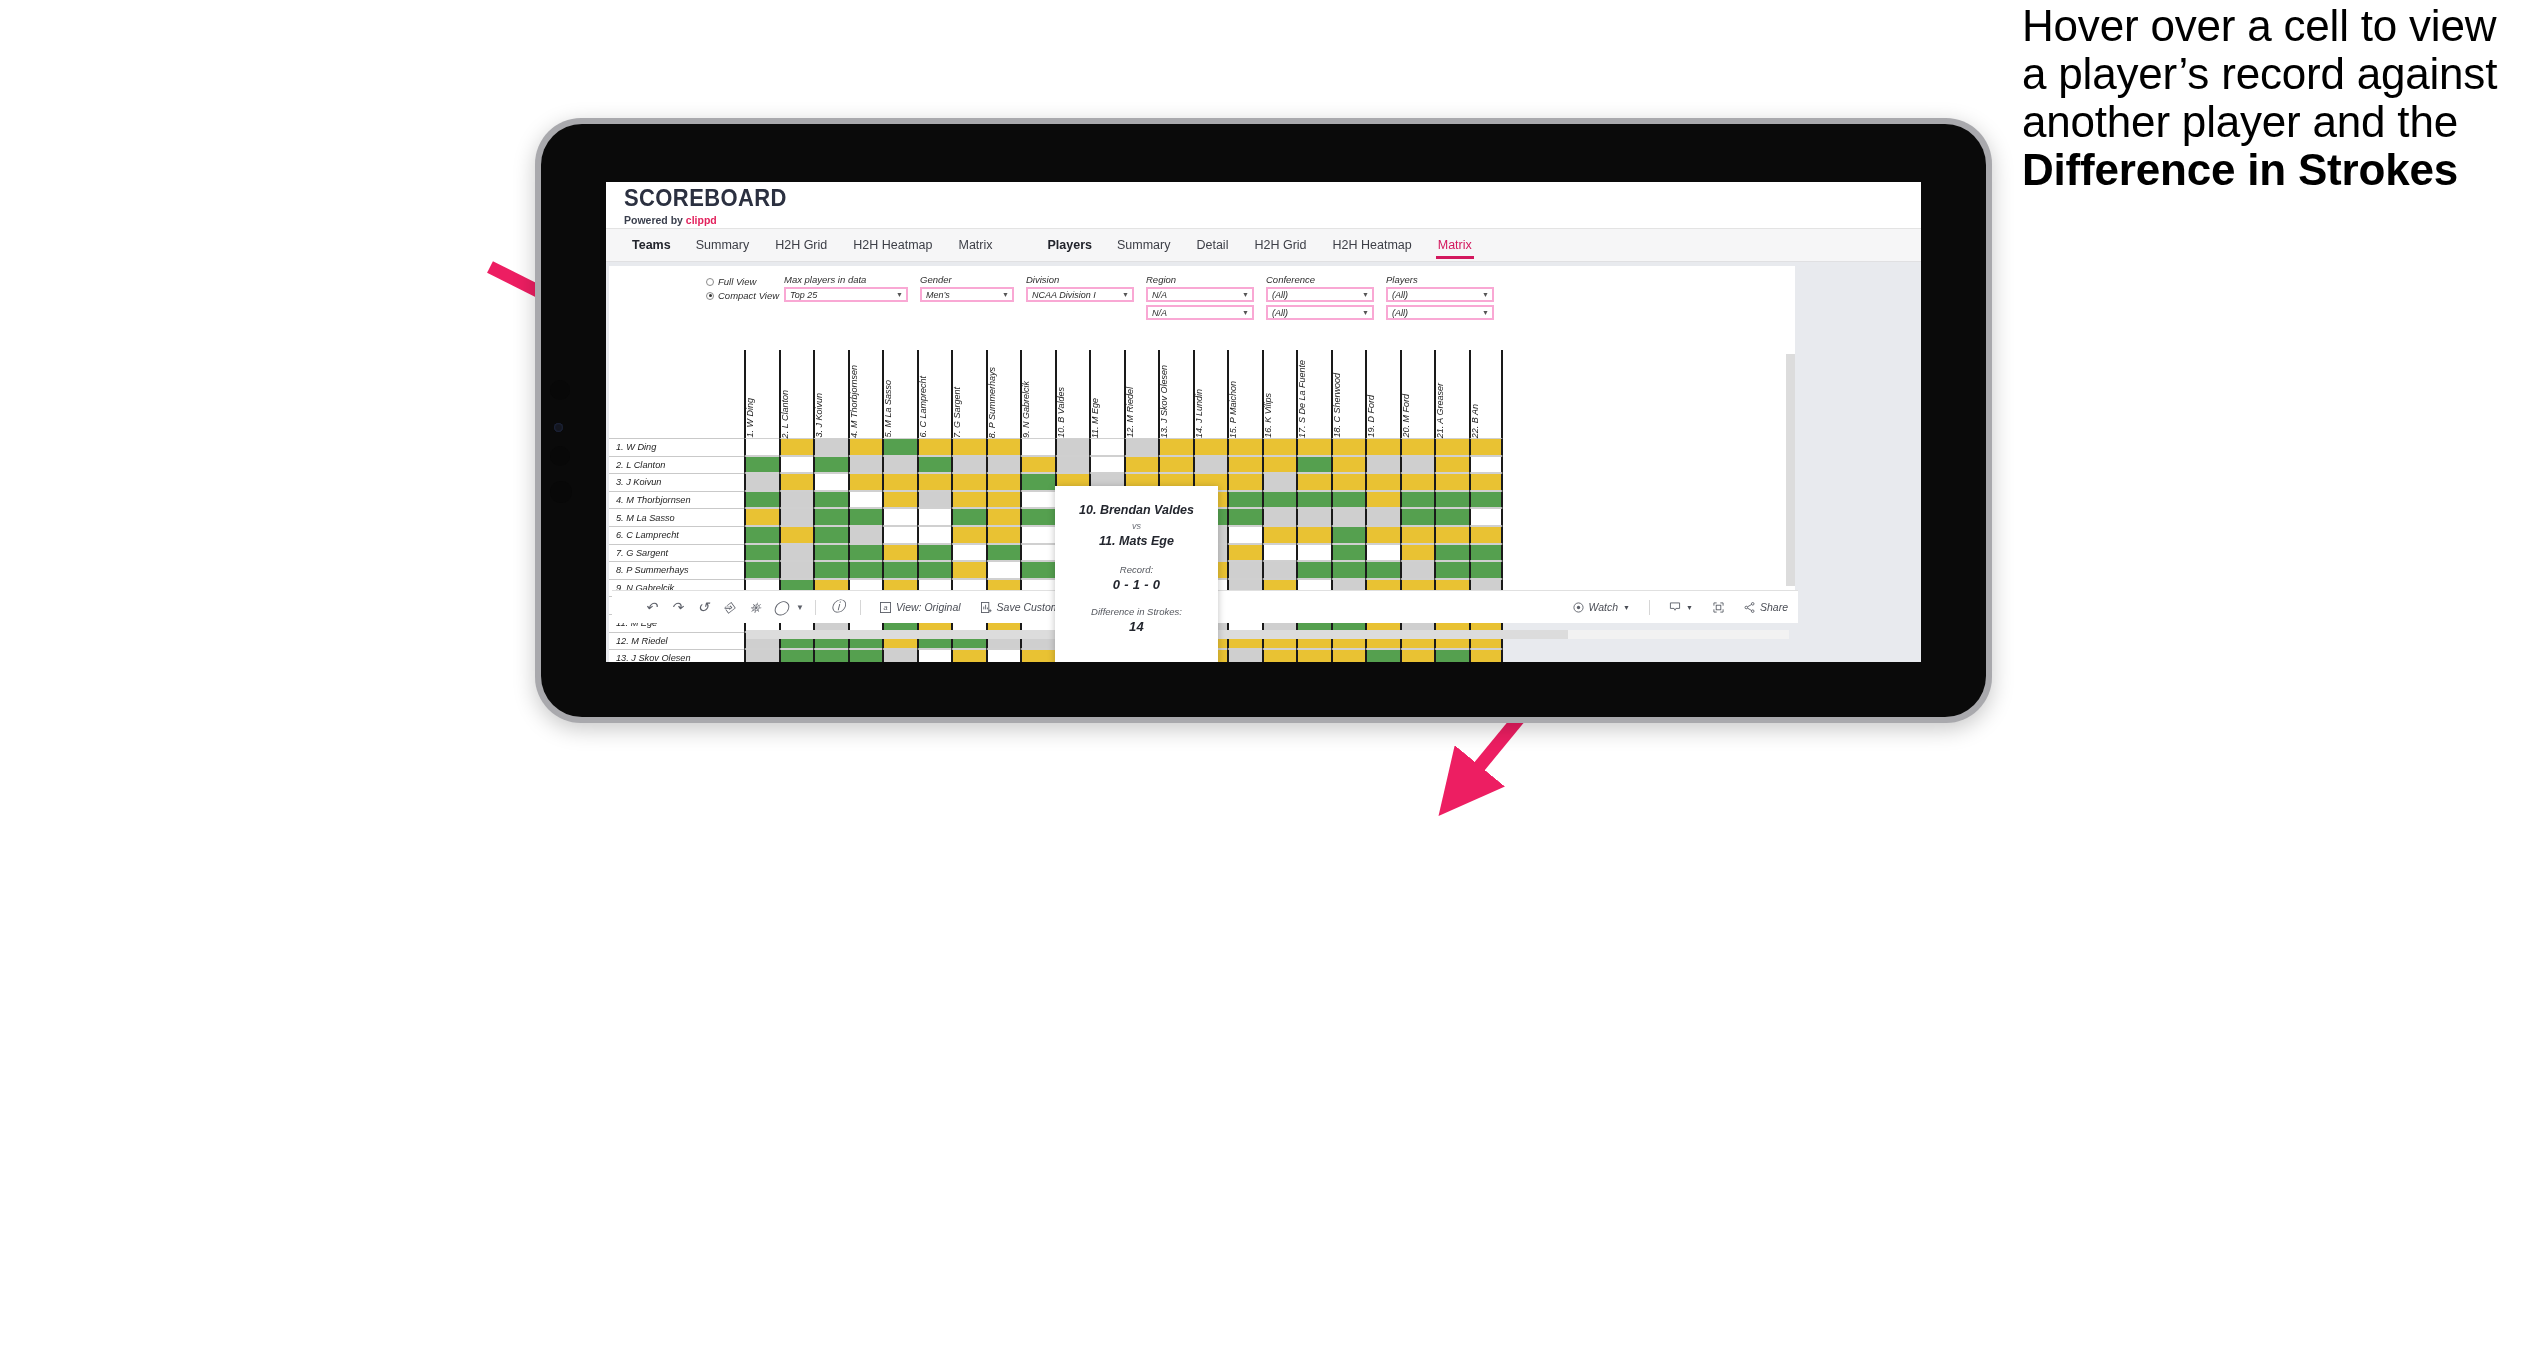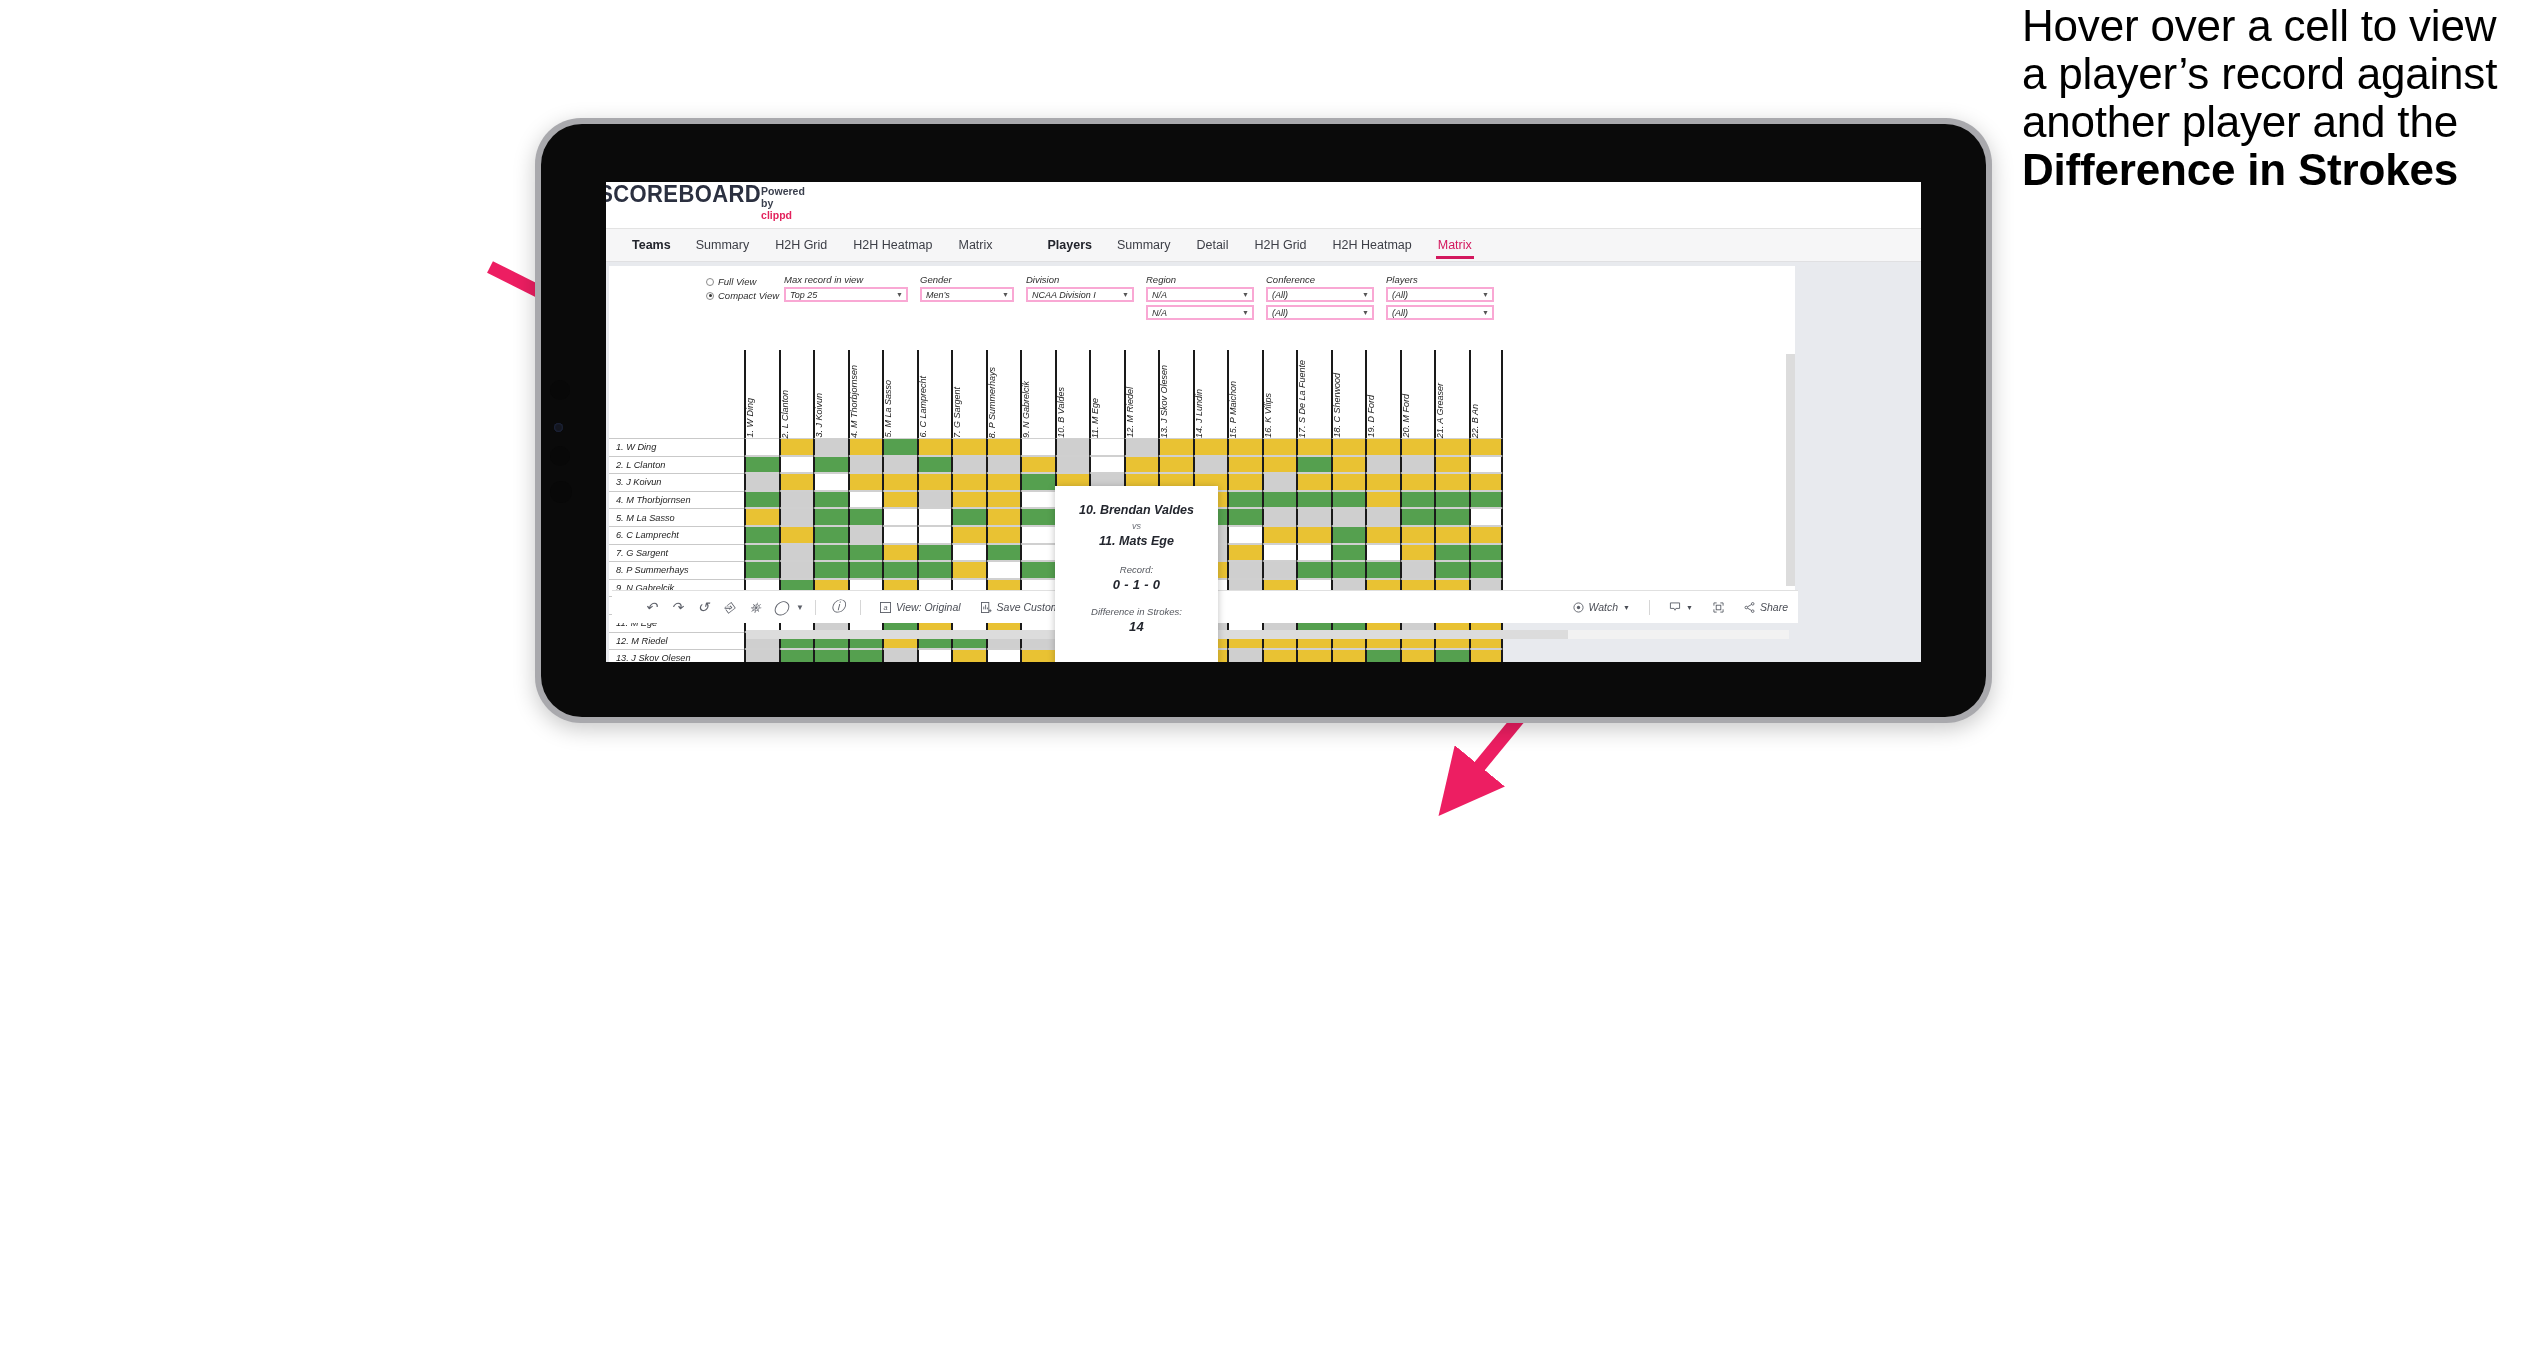--- a/index.html
+++ b/index.html
@@ -52,21 +52,21 @@
   }
   .tab-btn { position:absolute; background:#080808; border-radius:50%; }
   .cam-dot { position:absolute; width:9px;height:9px;border-radius:50%;
              background:#14161f; box-shadow: inset 0 0 2px #2b3a66; }
 
   
   .app-header {
     height: 47px; background:#ffffff; display:flex; align-items:stretch;
     border-bottom:1px solid #e3e3e3;
   }
-  .brand { width: 173px; display:flex; flex-direction:row; justify-content:center;
+  .brand { width: 173px; display:flex; flex-direction:column; justify-content:center;
            padding-left: 18px; }
   .brand-title {
     font-size: 22px; font-weight: 800; color:#2b3040;
     letter-spacing: 0.4px; font-family:"Liberation Sans", sans-serif;
     transform: scaleY(1.12); transform-origin: left center;
   }
   .brand-sub { font-size: 10.5px; color:#3a3f4d; margin-top:3px; font-weight:600;}
   .brand-sub .clippd { color:#e3225d; font-weight:800; }
 
   .topnav { display:flex; align-items:stretch; }
@@ -273,21 +273,21 @@
                 <span class="radio"></span>
                 <span class="radio-label">Full View</span>
               </div>
               <div class="radio-row">
                 <span class="radio on"></span>
                 <span class="radio-label">Compact View</span>
               </div>
             </div>
 
             <div class="f-col wide">
-              <div class="f-label">Max record in view</div>
+              <div class="f-label">Max players in data</div>
               <div class="sel">
                 <span>Top 25</span>
                 <span class="caret">▼</span>
               </div>
             </div>
 
             <div class="f-col w2">
               <div class="f-label">Gender</div>
               <div class="sel">
                 <span>Men’s</span>

